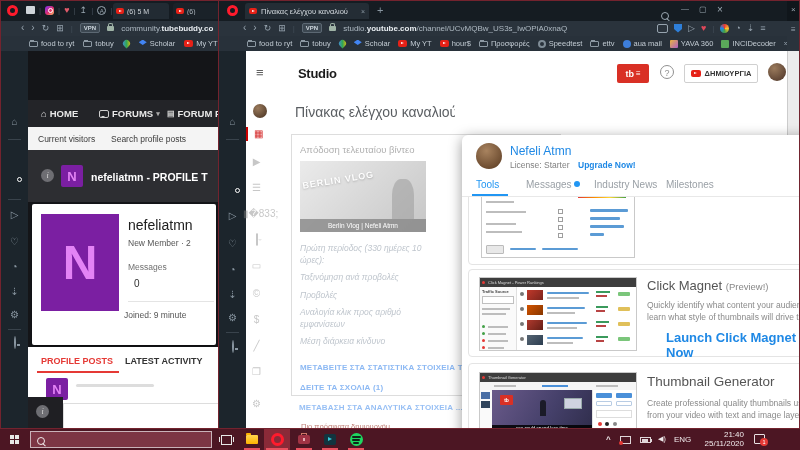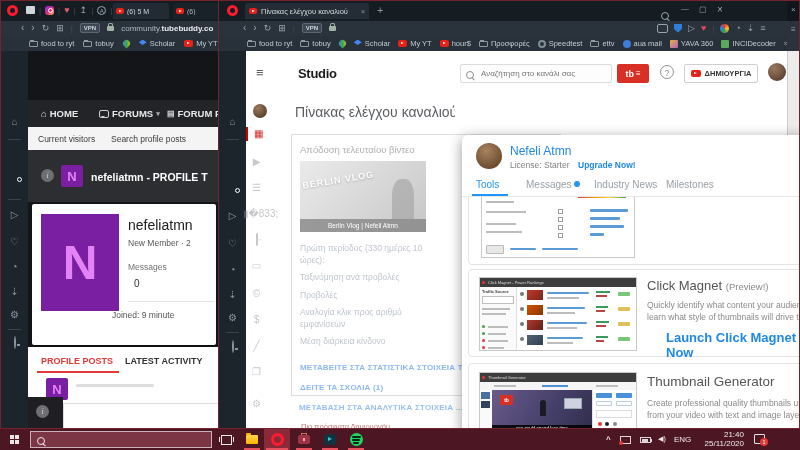--- a/index.html
+++ b/index.html
@@ -41,21 +41,21 @@
   
   .fnav{font-size:9.5px;font-weight:bold;color:#e8e8e8;}
   .bubble{width:8px;height:6px;border:1px solid #cfcfcf;border-radius:2px;position:relative;}
   .bubble::after{content:"";position:absolute;left:1px;top:5px;border-left:2px solid transparent;border-right:2px solid transparent;border-top:2px solid #cfcfcf;}
   .purple{background:#7b1fa2;color:#e383f5;display:flex;align-items:center;justify-content:center;font-weight:bold;}
   .infoc{border-radius:50%;background:#6e6e73;color:#dcdcdc;display:flex;align-items:center;justify-content:center;font-size:8px;font-style:italic;font-family:"Liberation Serif",serif;}
   
   .stfade{opacity:.5;}
   .ytplay{width:20px;height:14px;background:#f00;border-radius:3px;position:relative;}
   .ytplay::after{content:"";position:absolute;left:8px;top:4px;border-left:6px solid #fff;border-top:3px solid transparent;border-bottom:3px solid transparent;}
-  .statrow{position:absolute;font-size:8.5px;color:#7e8b9a;}
+  .statrow{position:absolute;font-size:8.5px;color:#7e8b9a;font-style:italic;}
   .glink{font-size:8px;font-weight:bold;color:#1a73e8;letter-spacing:.2px;}
   .sideic2{position:absolute;text-align:center;width:27px;color:#848484;font-size:10px;line-height:10px;opacity:.45;}
   
   #popup{position:absolute;left:216px;top:84px;width:352px;height:326px;background:#fff;border-radius:6px;
          box-shadow:0 3px 14px rgba(0,0,0,.4);z-index:30;}
   .ptab{font-size:10px;color:#9aa0a6;}
   .card{position:absolute;left:6px;width:340px;background:#fff;border:1px solid #e4e4e4;border-radius:4px;box-sizing:border-box;}
   .mini{position:absolute;background:#fff;border:1px solid #c9c9c9;box-sizing:border-box;overflow:hidden;}
   .minihead{position:absolute;left:0;right:0;top:0;height:9px;background:#3d3d3d;color:#ddd;font-size:4px;line-height:9px;padding-left:8px;box-sizing:border-box;}
   .reddot{position:absolute;left:2px;top:3px;width:3px;height:3px;border-radius:50%;background:#e53935;}
@@ -175,21 +175,21 @@
         <span class="a purple" style="left:33px;top:15px;width:22px;height:22px;font-size:13px;border-radius:2px;">N</span>
         <span class="a nowrap" style="left:63px;top:21px;width:128px;font-size:10.5px;font-weight:bold;color:#fff;">nefeliatmn - PROFILE T</span>
       </div>
       <div class="a" style="left:4px;top:153px;width:184px;height:141px;background:#fff;border-radius:2px;box-shadow:0 1px 2px rgba(0,0,0,.4);">
         <span class="a purple" style="left:9px;top:10px;width:78px;height:97px;font-size:48px;">N</span>
         <span class="a nowrap" style="left:96px;top:13px;width:86px;font-size:14px;color:#202020;">nefeliatmn</span>
         <span class="a nowrap" style="left:96px;top:34px;width:86px;font-size:8.5px;color:#555;">New Member · 2</span>
         <span class="a" style="left:96px;top:58px;font-size:8.5px;color:#707070;">Messages</span>
         <span class="a" style="left:102px;top:74px;font-size:10px;color:#303030;">0</span>
         <span class="a" style="left:96px;top:97px;width:86px;height:1px;background:#e4e4e4;"></span>
-        <span class="a nowrap" style="left:80px;top:106px;width:86px;font-size:8.5px;color:#555;">Joined: 9 minute</span>
+        <span class="a nowrap" style="left:92px;top:106px;width:86px;font-size:8.5px;color:#555;">Joined: 9 minute</span>
       </div>
       <div class="a" style="left:0;top:296px;width:192px;height:83px;background:#fff;">
         <span class="a" style="left:13px;top:9px;font-size:9px;font-weight:bold;color:#e53935;">PROFILE POSTS</span>
         <span class="a" style="left:9px;top:24px;width:82px;height:2px;background:#e53935;"></span>
         <span class="a" style="left:97px;top:9px;font-size:9px;font-weight:bold;color:#333;">LATEST ACTIVITY</span>
         <span class="a purple" style="left:18px;top:31px;width:22px;height:22px;font-size:13px;border-radius:2px;">N</span>
         <span class="a" style="left:48px;top:37px;width:78px;height:3px;background:#ddd;border-radius:2px;"></span>
       </div>
     </div>
     <div class="a" style="left:27px;top:396px;width:35px;height:33px;background:#1f1f23;">
@@ -214,20 +214,21 @@
     </div>
     <div class="toolbar">
       <div class="a flex" style="left:24px;top:2px;gap:7px;">
         <span class="navg">‹</span>
         <span class="navg">›</span>
         <span class="navg" style="font-size:9px;">↻</span>
         <span class="navg" style="font-size:9px;">⊞</span>
         <span class="sep">|</span>
         <span class="vpn">VPN</span>
         <span class="lock"></span>
+        <span class="url nowrap" style="max-width:250px;"><span>studio.</span><b>youtube.com</b><span>/channel/UCvMQBw_US3s_IwOPiA0xnaQ</span></span>
       </div>
       <div class="a flex" style="left:438px;top:2px;gap:6px;color:#97a4af;font-size:9px;">
         <span style="width:9px;height:7px;border:1px solid #97a4af;border-radius:2px;"></span>
         <span style="width:8px;height:9px;background:#2e7fd9;clip-path:polygon(0 0,100% 0,100% 60%,50% 100%,0 60%);"></span>
         <span>▷</span>
         <span style="color:#e0485a;">♥</span>
         <span class="sep">|</span>
         <span style="width:9px;height:9px;border-radius:50%;background:conic-gradient(#e53935,#fbc02d,#43a047,#1e88e5,#e53935);"></span>
         <span>◔</span>
         <span>⇣</span>
@@ -299,24 +300,20 @@
       <span class="sic" style="top:291px;"><span class="bulb"></span></span>
 
     </div>
 
     <div class="a" style="left:27px;top:50px;width:541px;height:379px;background:#fff;">
 
       <div class="a" style="left:0;top:0;width:541px;height:45px;background:#fff;">
         <span class="a" style="left:10px;top:14px;font-size:13px;color:#606060;">≡</span>
         <span class="a ytplay" style="left:28px;top:15px;"></span>
         <span class="a" style="left:52px;top:15px;font-size:13px;font-weight:bold;color:#1a1a1a;letter-spacing:-.3px;">Studio</span>
-        <div class="a flex" style="left:214px;top:13px;width:152px;height:19px;border:1px solid #dcdcdc;border-radius:2px;background:#fdfdfd;padding:0 5px;gap:5px;box-sizing:border-box;">
-          <span style="color:#909090;"><span class="mag"></span></span>
-          <input style="border: none; outline: none; background: transparent; font-size: 8px; color: rgb(85, 85, 85); width: 110px;" placeholder="Αναζήτηση στο κανάλι σας">
-        </div>
         <div class="a flex" style="left:371px;top:13px;width:32px;height:19px;background:#d93025;border-radius:2px;justify-content:center;gap:2px;">
           <span style="color:#fff;font-size:9px;font-weight:bold;">tb</span>
           <span style="color:#fff;font-size:8px;">≡</span>
         </div>
         <span class="a" style="left:414px;top:14px;width:14px;height:14px;border:1px solid #909090;border-radius:50%;color:#909090;font-size:9px;text-align:center;line-height:14px;box-sizing:border-box;">?</span>
         <div class="a flex" style="left:438px;top:13px;width:74px;height:19px;border:1px solid #d0d0d0;border-radius:2px;justify-content:center;gap:4px;box-sizing:border-box;">
           <span class="playic" style="width:10px;height:7px;"></span>
           <span style="font-size:7.5px;font-weight:bold;color:#333;">ΔΗΜΙΟΥΡΓΙΑ</span>
         </div>
         <span class="a" style="left:522px;top:12px;width:18px;height:18px;border-radius:50%;background:radial-gradient(circle at 35% 30%,#9a7a5c,#4a3226);"></span>

